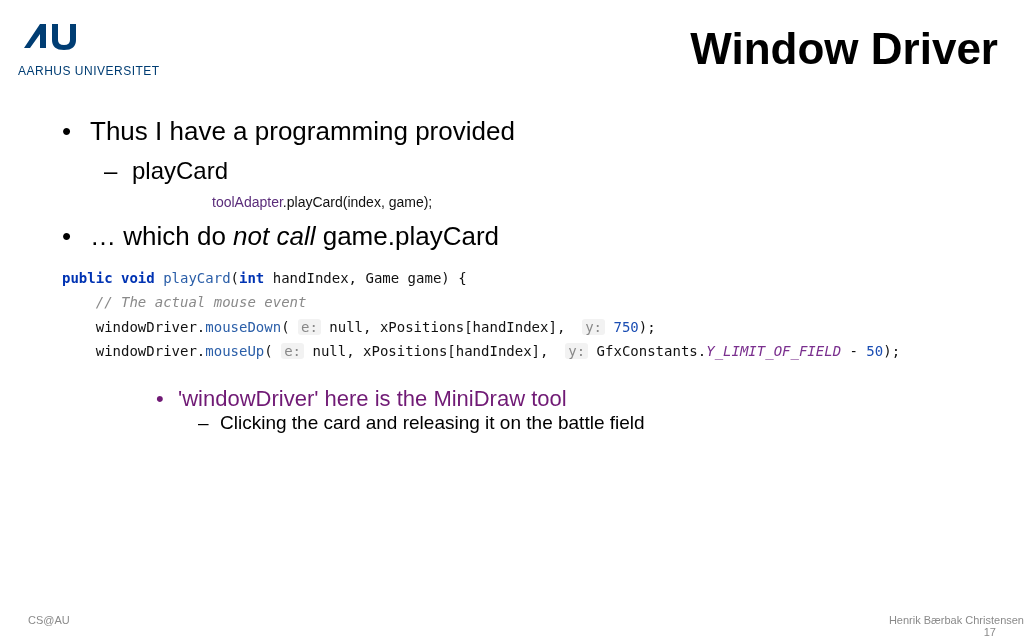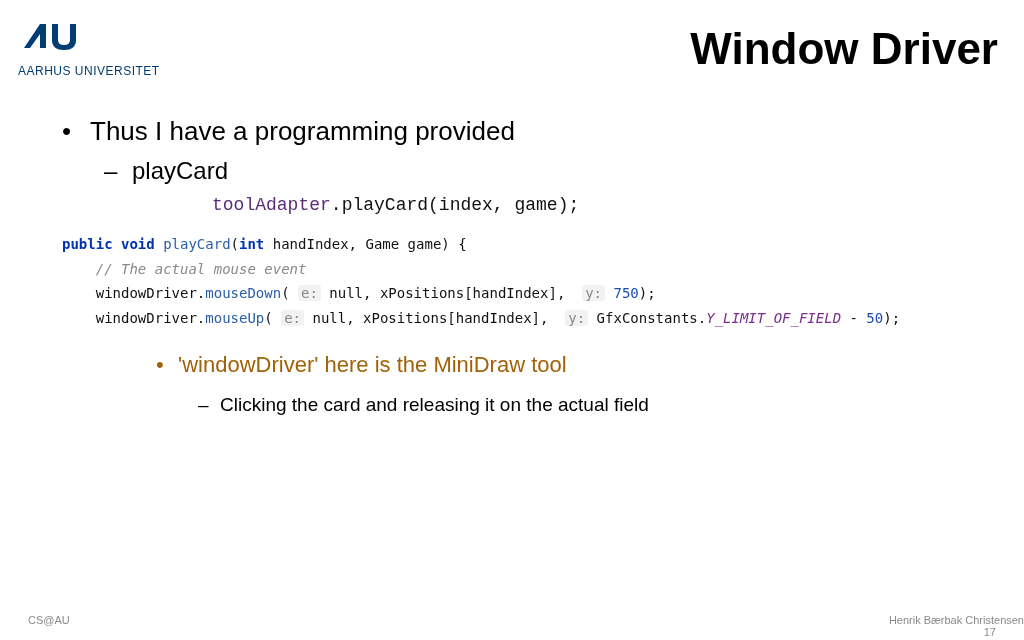--- a/index.html
+++ b/index.html
@@ -60,22 +60,22 @@
       position: relative;
     }
     .bullet-l2::before {
       content: "–";
       position: absolute;
       left: 0;
       top: 0;
     }
     .italic { font-style: italic; }
     .code-line-1 {
-      font-family: Liberation Mono, monospace;
-      font-size: 18px;
+      font-family: Liberation Sans, sans-serif;
+      font-size: 14px;
       margin: 8px 0 8px 150px;
       line-height: 1.4;
     }
     .code-line-1 .ident { color: #5a2c7a; }
     .code-line-1 .plain { color: #111; }
     .code-block {
       font-family: "Menlo", "Consolas", monospace;
       font-size: 14px;
       margin: 14px 0 22px 0;
       line-height: 1.75;
@@ -83,22 +83,22 @@
     }
     .kw { color: #0033b3; font-weight: 600; }
     .mname { color: #2a5ea8; }
     .comment { color: #8a8a8a; font-style: italic; }
     .plain2 { color: #111; }
     .hint { color: #888; background: #f2f2f2; border-radius: 3px; padding: 0 3px; font-style: normal; }
     .num { color: #1a4db3; }
     .const { color: #7a2f8e; font-style: italic; }
     .bullet-l1b {
       font-size: 22px;
-      color: #a16207;
-      margin-bottom: 16px;
+      color: #701a75;
+      margin-bottom: 0;
       padding-left: 22px;
       margin-left: 94px;
       position: relative;
     }
     .bullet-l1b::before {
       content: "•";
       position: absolute;
       left: 0;
       top: 0;
     }
@@ -142,29 +142,30 @@
 
 <div class="slide-title">Window Driver</div>
 
 <div class="content">
 
   <div class="bullet-l1">Thus I have a programming provided</div>
   <div class="bullet-l2">playCard</div>
 
   <div class="code-line-1"><span class="ident">toolAdapter</span><span class="plain">.playCard(index, game);</span></div>
 
+  <div class="bullet-l1"><span>… which do </span><span class="italic">not call</span><span> game.playCard</span></div>
 
 
   <div class="code-block"><span class="kw">public void</span><span class="mname"> playCard</span><span class="plain2">(</span><span class="kw">int</span><span class="plain2"> handIndex, Game game) {</span>
 <span class="comment">    // The actual mouse event</span>
 <span class="plain2">    windowDriver.</span><span class="mname">mouseDown</span><span class="plain2">( </span><span class="hint">e:</span><span class="plain2"> null, xPositions[handIndex],  </span><span class="hint">y:</span><span class="num"> 750</span><span class="plain2">);</span>
 <span class="plain2">    windowDriver.</span><span class="mname">mouseUp</span><span class="plain2">( </span><span class="hint">e:</span><span class="plain2"> null, xPositions[handIndex],  </span><span class="hint">y:</span><span class="plain2"> GfxConstants.</span><span class="const">Y_LIMIT_OF_FIELD</span><span class="plain2"> - </span><span class="num">50</span><span class="plain2">);</span></div>
 
   <div class="bullet-l1b">'windowDriver' here is the MiniDraw tool</div>
-  <div class="bullet-l2b">Clicking the card and releasing it on the actual field</div>
+  <div class="bullet-l2b">Clicking the card and releasing it on the battle field</div>
 
 </div>
 
 <div class="footer">
   <span class="footer-left">CS@AU</span>
   <div class="footer-center">Henrik Bærbak Christensen</div>
   <span class="footer-right">17</span>
 </div>
 
 </body></html>

